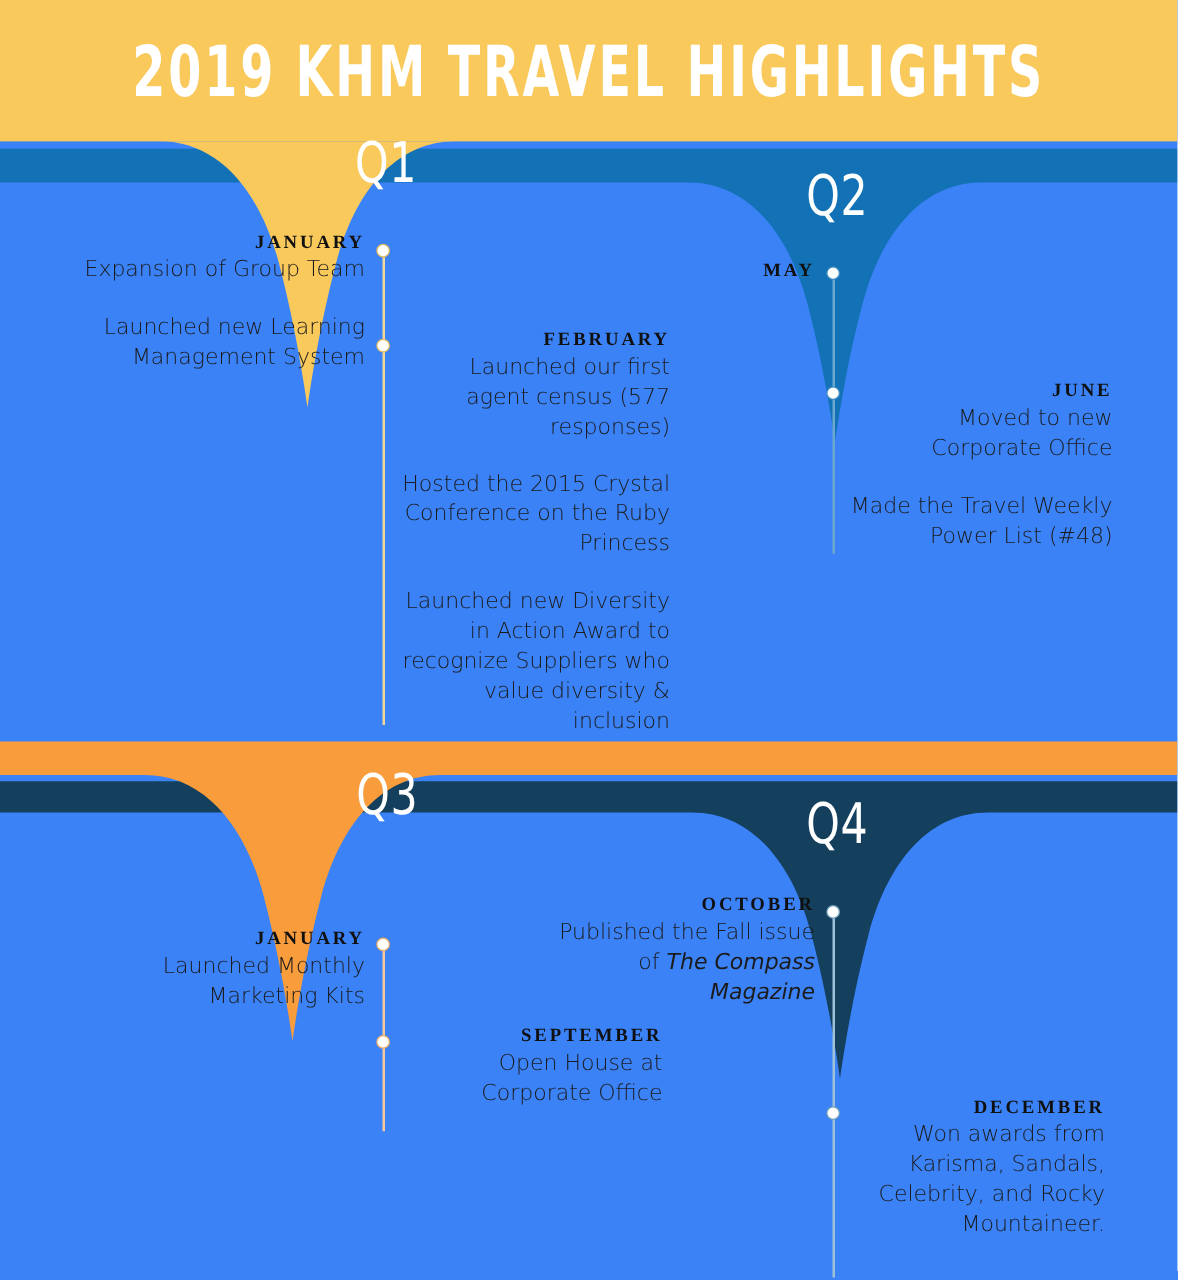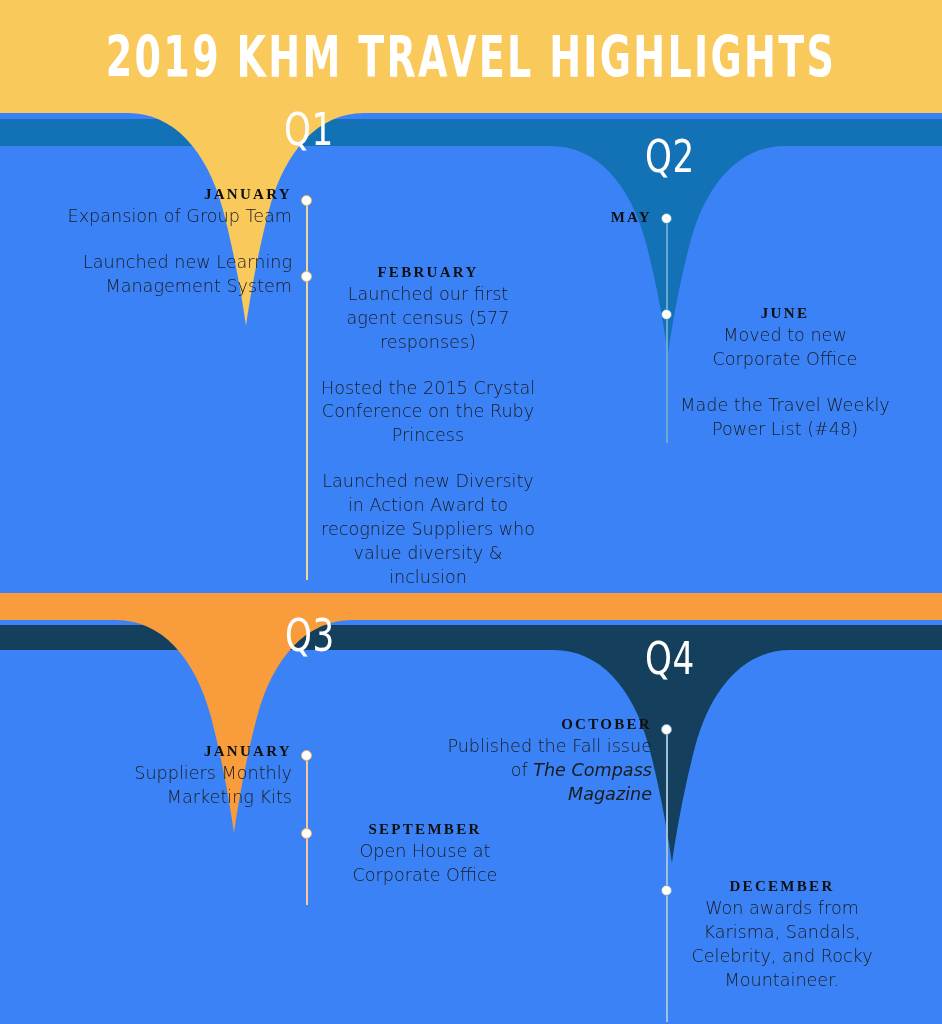--- a/index.html
+++ b/index.html
@@ -63,21 +63,21 @@
   .entry {
     font-family:"DejaVu Sans","Liberation Sans", sans-serif;
     font-size:17.6px;
     line-height:1.36;
     color:#1b1b1b;
     font-weight:300;
   }
   .entry + .entry { margin-top:22px; }
   .entry em { font-style:italic; }
   .align-right { text-align:right; }
-  .align-left  { text-align:center; }
+  .align-left  { text-align:right; }
 
   
   .tl-line { position:absolute; width:2px; }
   .tl-dot {
     position:absolute;
     width:11px; height:11px;
     border-radius:50%;
     background:#ffffff;
     border:1.6px solid currentColor;
   }
@@ -178,21 +178,21 @@
   <div class="tl-line" style="left:306px; top:760px; height:145px; background:#f5c99b;"></div>
   <div class="tl-dot" style="left:301px; top:750px; color:#edab6a;"></div>
   <div class="tl-dot" style="left:301px; top:828px; color:#edab6a;"></div>
 
   <div class="tl-line" style="left:666px; top:732px; height:290px; background:#9dc2d8;"></div>
   <div class="tl-dot" style="left:661px; top:724px; color:#6f9fbb;"></div>
   <div class="tl-dot" style="left:661px; top:885px; color:#6f9fbb;"></div>
 
   <div class="month-block align-right" style="left:90px; top:743px; width:202px;">
     <div class="month-name">JANUARY</div>
-    <div class="entry">Suppliers Monthly Marketing Kits</div>
+    <div class="entry">Launched Monthly Marketing Kits</div>
   </div>
 
   <div class="month-block align-left" style="left:320px; top:821px; width:210px;">
     <div class="month-name">SEPTEMBER</div>
     <div class="entry">Open House at Corporate Office</div>
   </div>
 
   <div class="month-block align-right" style="left:440px; top:716px; width:212px;">
     <div class="month-name">OCTOBER</div>
     <div class="entry"><span>Published the Fall issue of </span><em>The Compass Magazine</em></div>

